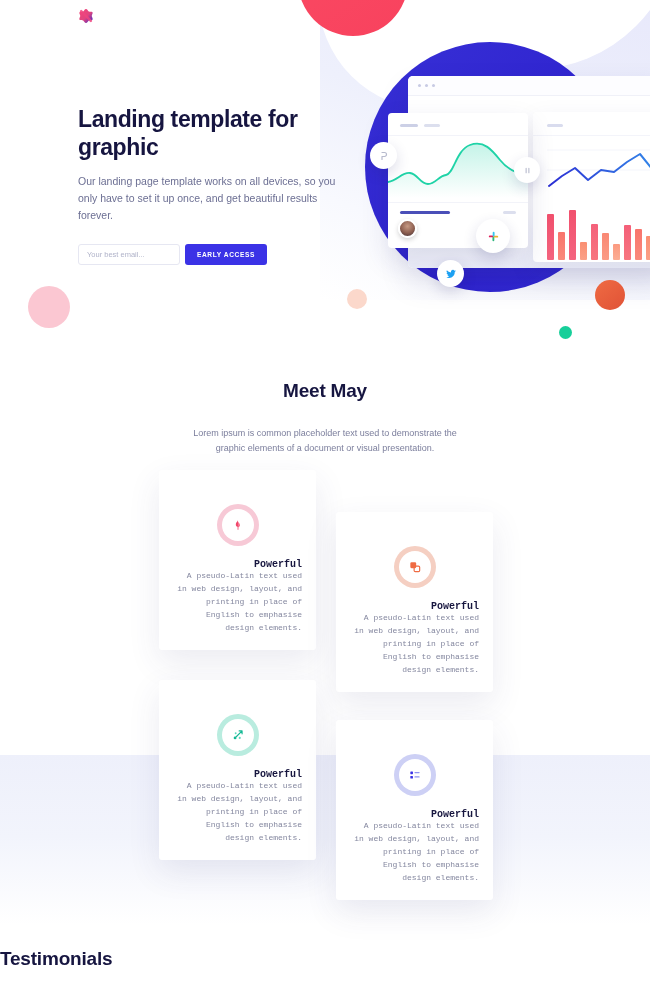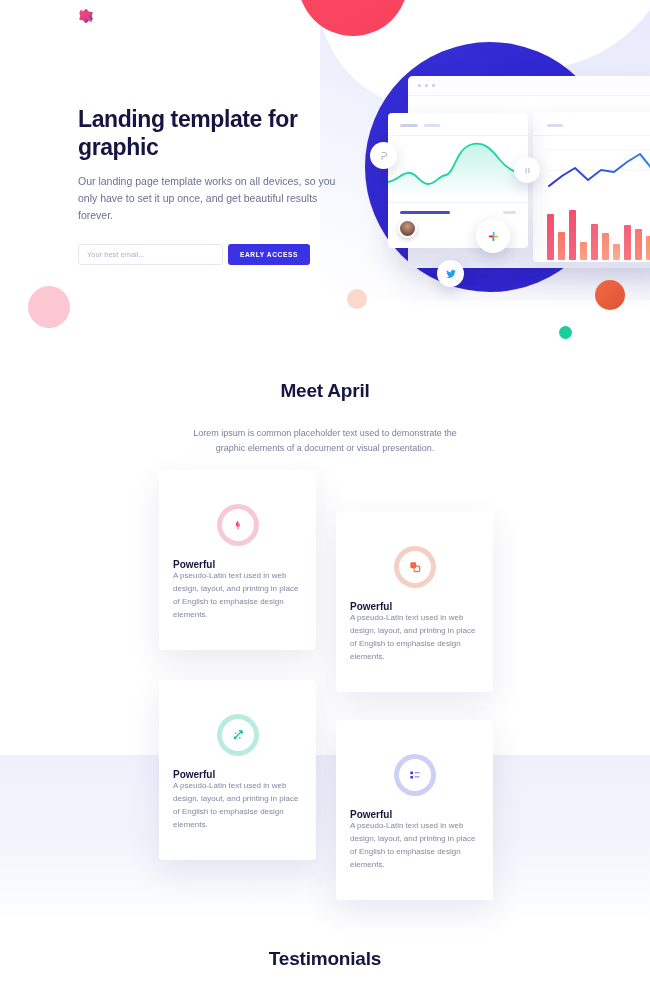--- a/index.html
+++ b/index.html
@@ -122,21 +122,21 @@
   .hero-copy { position:absolute; left:78px; top:105px; width:260px; }
   .hero-title {
     font-size:23px; font-weight:bold; color:#161540; line-height:1.22;
     letter-spacing:-0.4px;
   }
   .hero-sub {
     margin-top:12px; font-size:10.5px; line-height:1.62; color:#6c6f93;
   }
   .hero-form { display:flex; margin-top:20px; }
   .email-input {
-    width:145px; height:21px; border:1px solid #e6e7f2; border-radius:3px;
+    width:102px; height:21px; border:1px solid #e6e7f2; border-radius:3px;
     background:#fff; font-size:7.5px; color:#9ea1bb; padding:0 8px;
     font-family:"Liberation Sans", sans-serif; outline:none;
   }
   .email-input::placeholder { color:#b0b3c9; }
   .cta-btn {
     margin-left:5px; height:21px; padding:0 12px; border:none; border-radius:3px;
     background:#3b32e6; color:#fff; font-size:6.6px; font-weight:bold;
     letter-spacing:.6px; cursor:pointer; font-family:"Liberation Sans", sans-serif;
   }
 
@@ -148,40 +148,40 @@
   }
   .sec-head { position:relative; text-align:center; padding-top:20px; }
   .sec-title { font-size:19px; font-weight:bold; color:#161540; letter-spacing:-0.2px; }
   .sec-sub {
     margin:24px auto 0; width:290px; font-size:9px; line-height:1.62; color:#7b7e9c;
   }
 
   .card {
     position:absolute; width:157px; background:#fff; border-radius:3px;
     box-shadow:0 12px 32px rgba(60,60,120,.10);
-    padding:34px 14px 30px; text-align:left;
+    padding:34px 14px 30px; text-align:right;font-family:Liberation Mono, monospace;
   }
   .card.c1 { left:159px; top:110px; height:180px; }
   .card.c2 { left:336px; top:152px; height:180px; }
   .card.c3 { left:159px; top:320px; height:180px; }
   .card.c4 { left:336px; top:360px; height:180px; }
 
   .ring {
     width:42px; height:42px; border-radius:50%; margin:0 auto;
     display:flex; align-items:center; justify-content:center;
   }
   .ring .inner {
     width:32px; height:32px; border-radius:50%; background:#fff;
     display:flex; align-items:center; justify-content:center;
   }
   .card-title { margin-top:13px; font-size:10px; font-weight:bold; color:#17163f; }
   .card-text { font-size:8px; line-height:1.62; color:#84879f; }
 
   
-  .testi { position:relative; width:650px; text-align:center; padding-top:28px; }
+  .testi { position:relative; width:650px; text-align:left; padding-top:28px; }
   .testi-title { font-size:19px; font-weight:bold; color:#161540; letter-spacing:-0.2px; }
 </style>
 </head>
 <body>
 
 <section class="hero">
 
   <div class="hero-bg-grad"></div>
   <div class="hero-bg-white-curve"></div>
   <div class="hero-bg-white-curve2"></div>
@@ -306,21 +306,21 @@
       <input class="email-input" type="text" placeholder="Your best email..." style="">
       <button class="cta-btn">EARLY ACCESS</button>
     </form>
   </div>
 </section>
 
 <section class="features">
   <div class="band"></div>
 
   <div class="sec-head">
-    <h2 class="sec-title">Meet April</h2>
+    <h2 class="sec-title">Meet May</h2>
     <p class="sec-sub">Lorem ipsum is common placeholder text used to demonstrate the graphic elements of a document or visual presentation.</p>
   </div>
 
   <div class="card c1">
     <div class="ring" style="background:#f7c9d6">
       <div class="inner">
         <svg width="14" height="14" viewBox="0 0 24 24">
           <path d="M12 4c-1.4 3-3.8 4-3.8 7.4 0 2 1.6 3.6 3.8 3.6V4z" fill="#f0476b"></path>
           <path d="M12 6.2c1.3 2.6 3.5 3.6 3.5 6.4 0 1.8-1.5 3.2-3.5 3.2V6.2z" fill="#f87390"></path>
           <path d="M12 15v4.5" stroke="#f0476b" stroke-width="1.4" stroke-linecap="round"></path>

